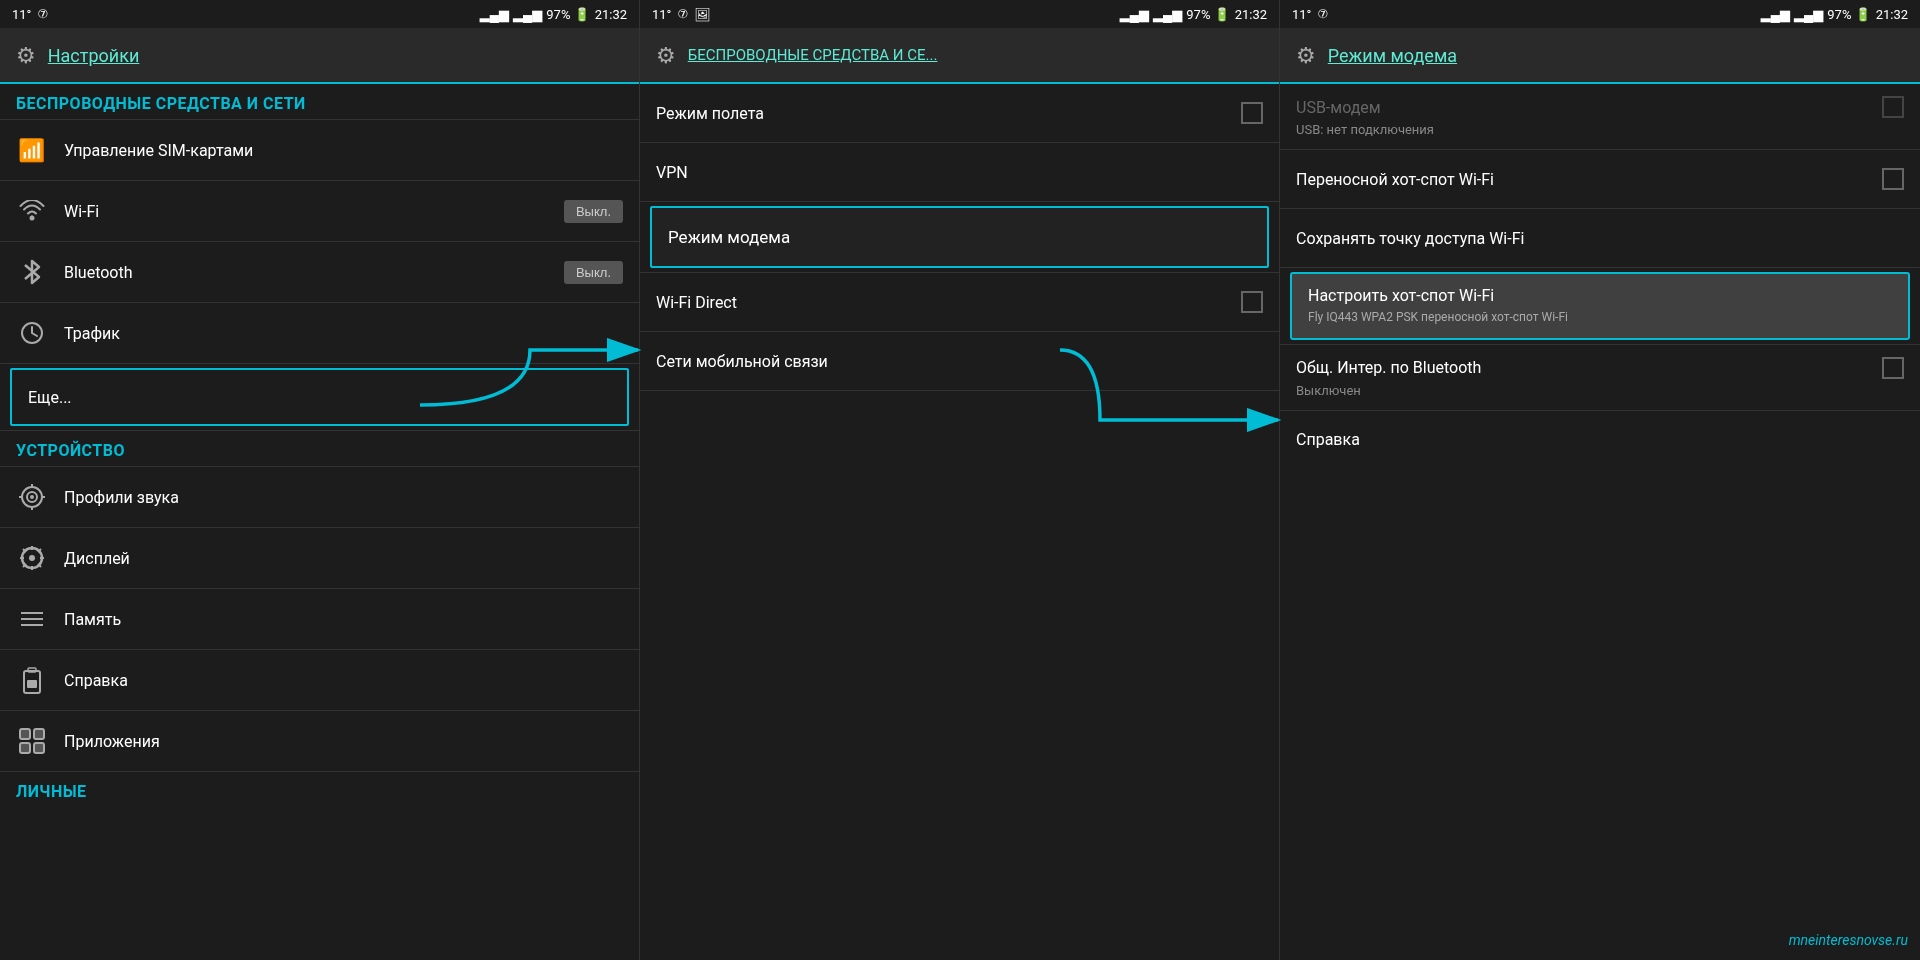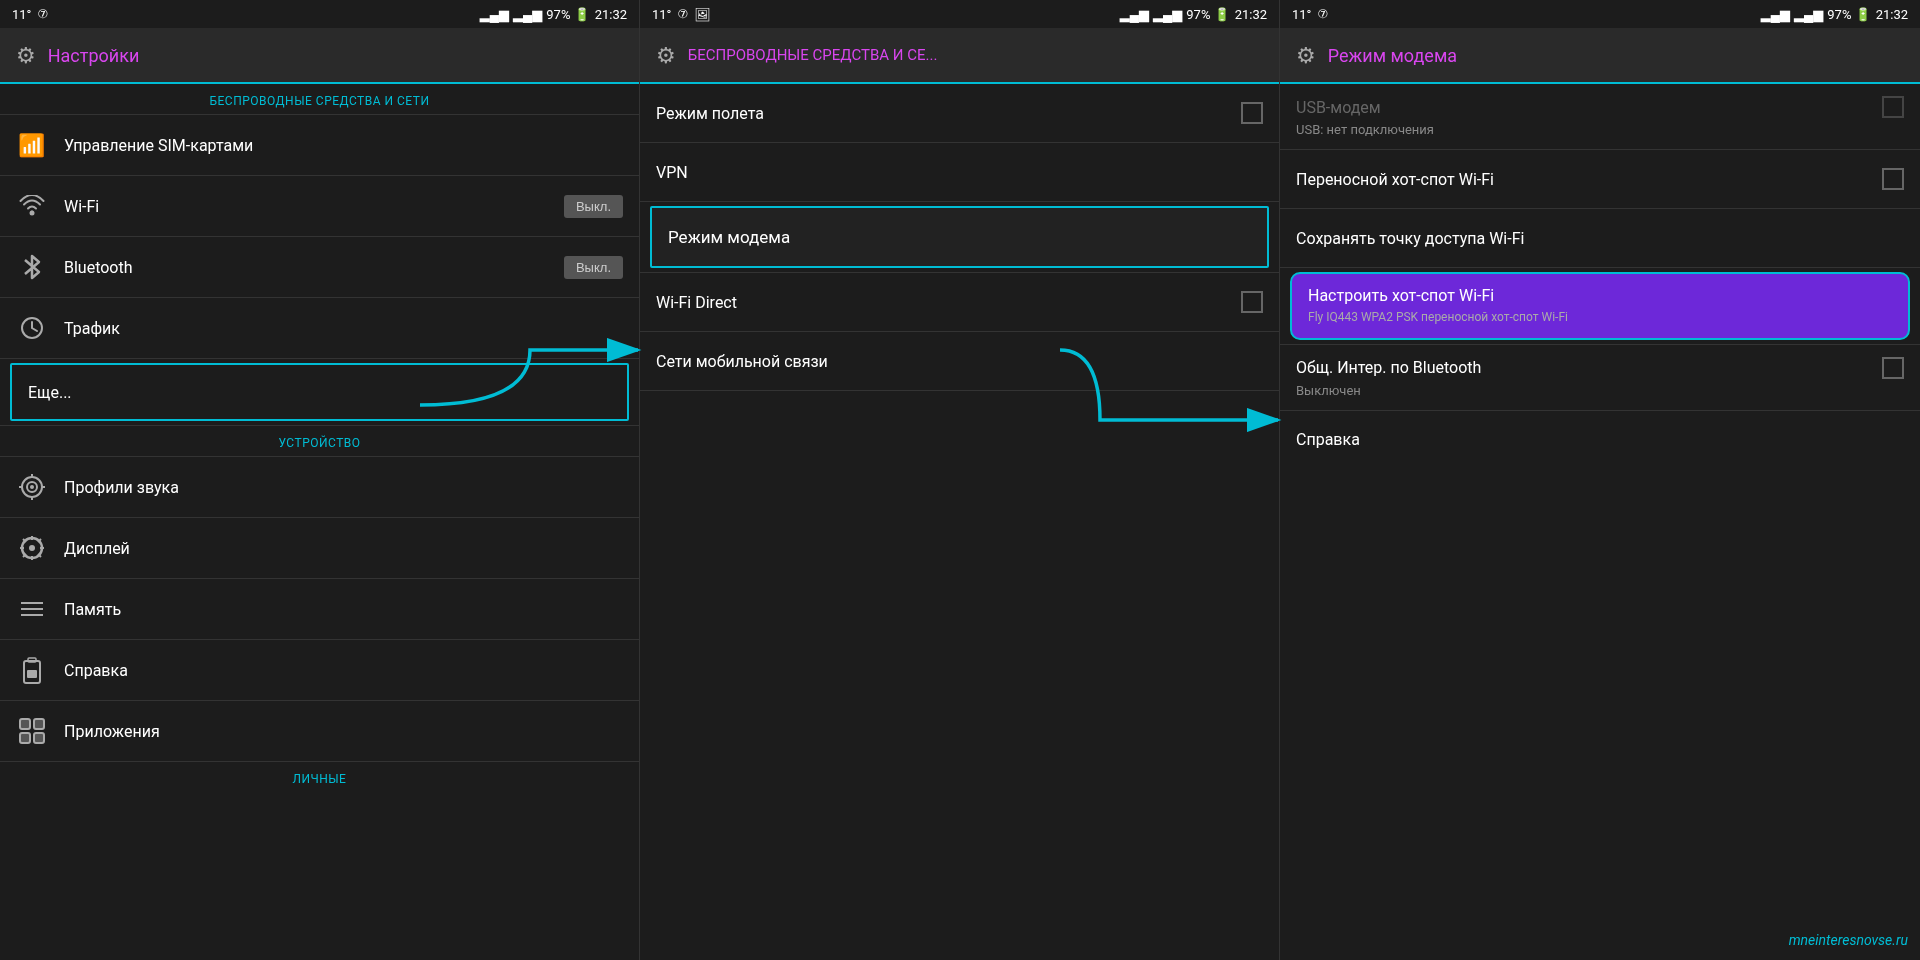--- a/index.html
+++ b/index.html
@@ -56,34 +56,34 @@
       padding: 0 16px;
       gap: 12px;
       border-bottom: 2px solid #00bcd4;
       flex-shrink: 0;
     }
     .header-gear {
       color: #aaa;
       font-size: 22px;
     }
     .header-title {
-      color: #d946ef;
+      color: #5eead4;
       font-size: 18px;
       font-weight: 400;
+      text-decoration: underline;
     }
 
     
     .section-label {
       padding: 10px 16px 6px 16px;
       color: #00bcd4;
-      font-size: 12px;
-      font-weight: 400;
+      font-size: 16px;
+      font-weight: 700;
       letter-spacing: 0.5px;
       text-transform: uppercase;
-      text-align: center;
     }
 
     .divider {
       height: 1px;
       background: #333;
       margin: 0 0;
     }
 
     
     .settings-item {
@@ -409,21 +409,21 @@
     <span class="item-text">Переносной хот-спот Wi-Fi</span>
     <div class="checkbox"></div>
   </div>
   <div class="divider"></div>
 
   <div class="settings-item">
     <span class="item-text">Сохранять точку доступа Wi-Fi</span>
   </div>
   <div class="divider"></div>
 
-  <div style="margin: 4px 10px; border: 2px solid #00bcd4; border-radius: 10px; background: #6d28d9;">
+  <div style="margin: 4px 10px; border: 2px solid #00bcd4; border-radius: 3px; background: #404040;">
     <div class="settings-item" style="flex-direction: column; align-items: flex-start; gap: 3px; padding: 12px 16px;">
       <span class="item-text">Настроить хот-спот Wi-Fi</span>
       <span class="item-sub" style="font-size:12px; color:#aaa; line-height:1.3;">Fly IQ443 WPA2 PSK переносной хот-спот Wi-Fi</span>
     </div>
   </div>
   <div class="divider"></div>
 
   <div class="settings-item" style="flex-direction: column; align-items: flex-start; gap: 2px; padding: 12px 16px;">
     <div style="display:flex; width:100%; align-items:center; justify-content:space-between;">
       <span class="item-text">Общ. Интер. по Bluetooth</span>

